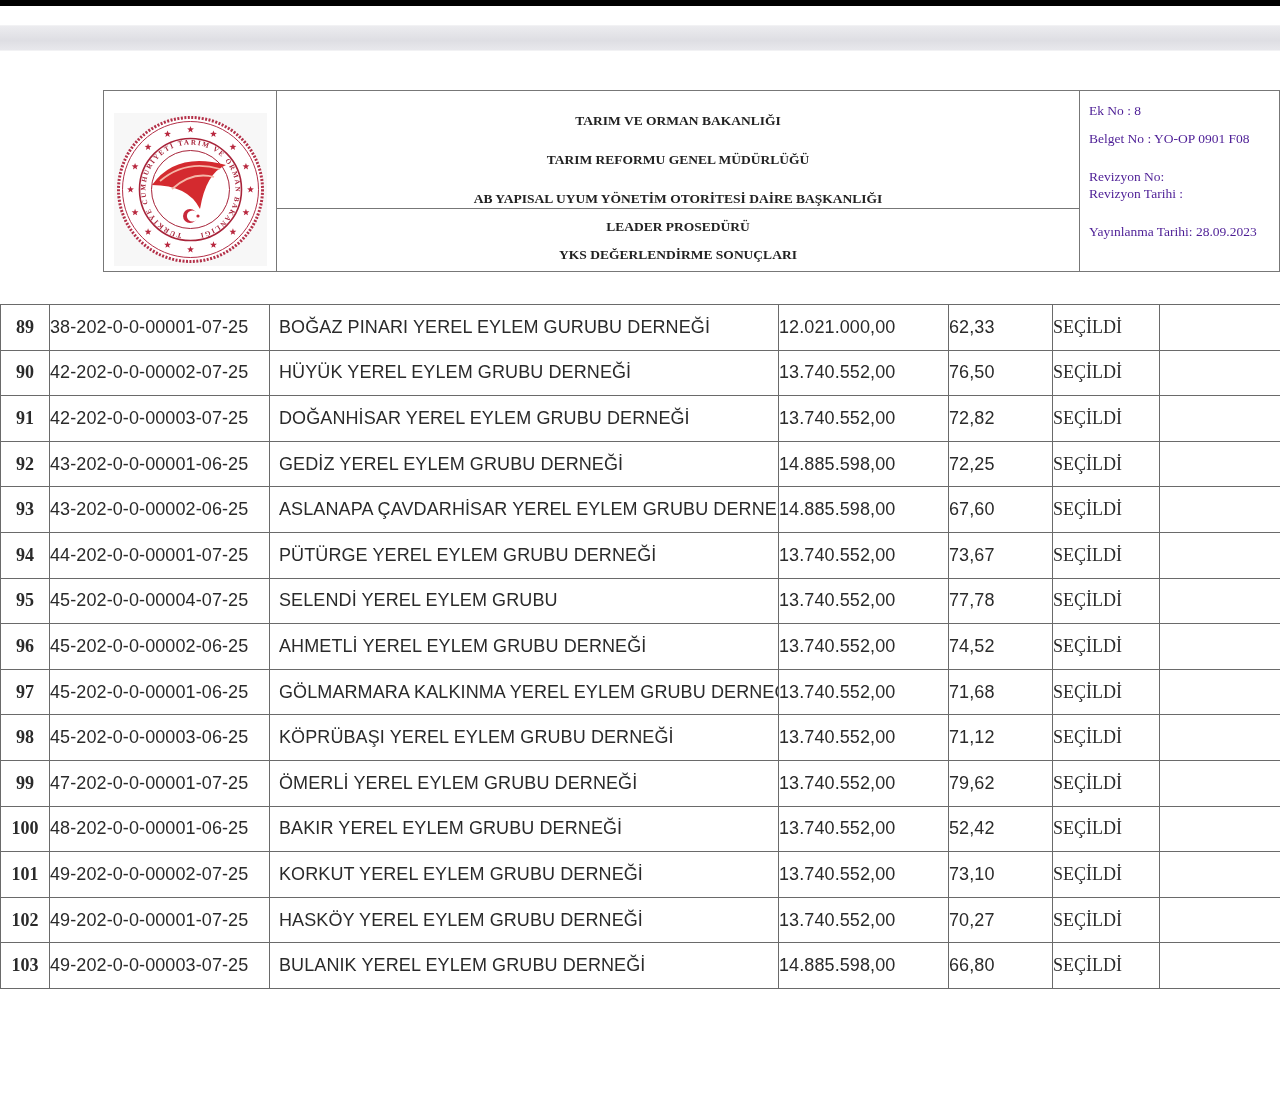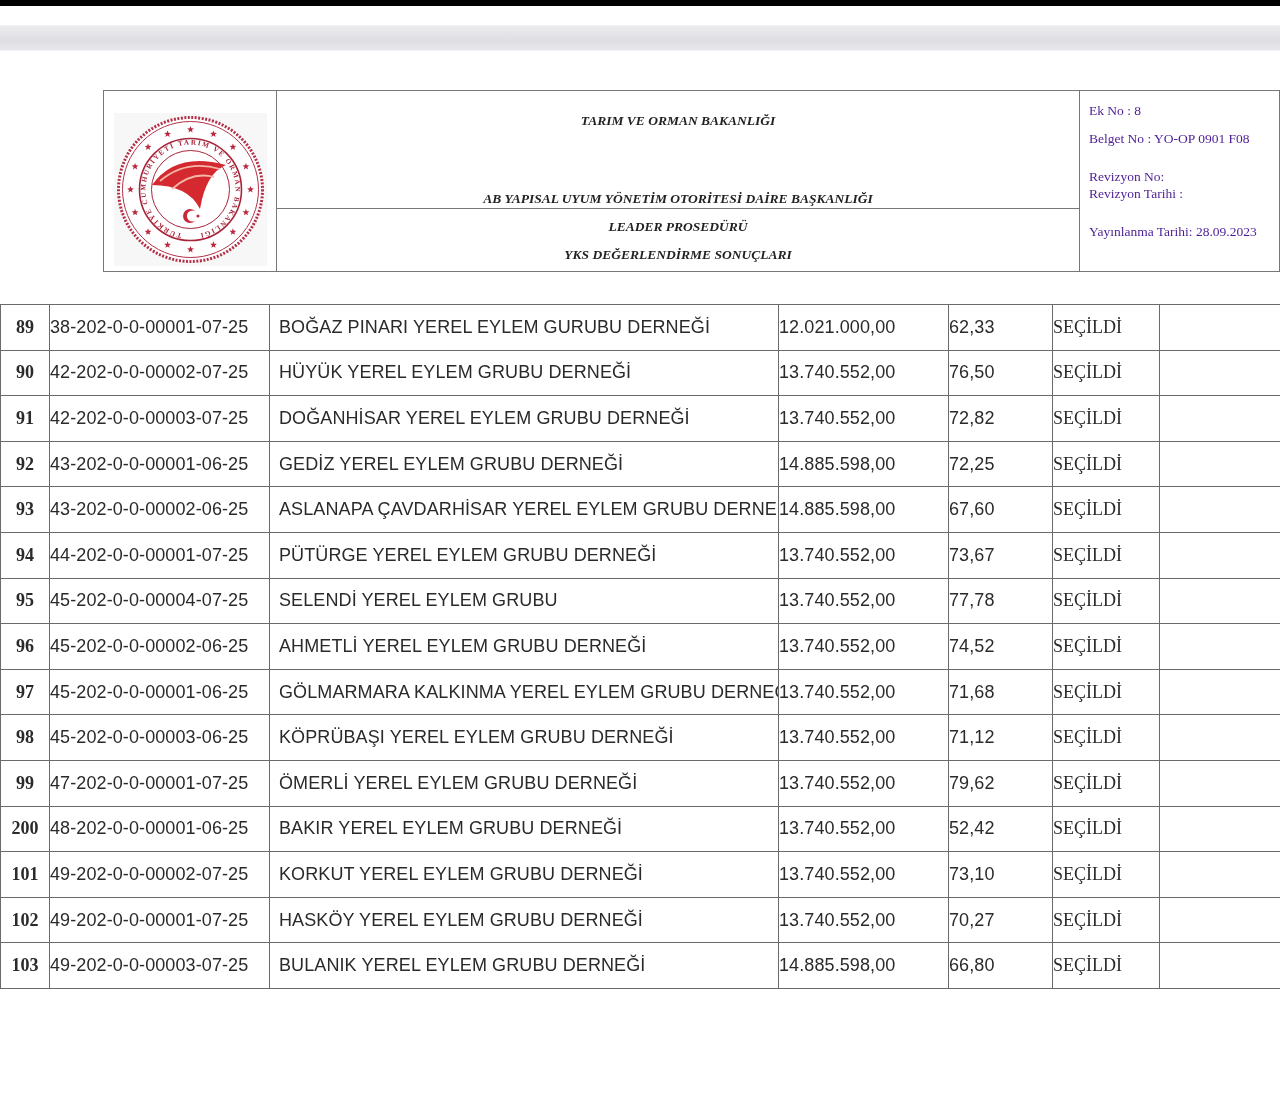--- a/index.html
+++ b/index.html
@@ -23,21 +23,21 @@
       border-right: 1.5px solid #777; box-sizing: border-box;
     }
     .logo-wrap { position: absolute; left: 10px; top: 22px; width: 153px; height: 153px; background: #f7f7f7; }
     .title-cell {
       position: absolute; left: 173px; top: 0; width: 803px; height: 100%;
       border-right: 1.5px solid #777; box-sizing: border-box;
     }
     .title-divider { position: absolute; left: 0; right: 0; top: 117px; border-top: 1.5px solid #777; }
     .title-line {
       position: absolute; left: 0; right: 0; text-align: center;
-      font-family: "Liberation Serif", serif; font-weight: bold; font-size: 13.5px; color: #222; font-style: italic;
+      font-family: "Liberation Serif", serif; font-weight: bold; font-size: 13.5px; color: #222;
     }
     .meta-cell { position: absolute; left: 976px; top: 0; right: 0; height: 100%; }
     .meta-line {
       position: absolute; left: 9px; font-family: "Liberation Serif", serif; font-size: 13.5px; color: #4c1d95; white-space: nowrap;
     }
     
     .data-table {
       position: absolute; left: 0; top: 304px; width: 1282px;
       border-collapse: collapse; table-layout: fixed;
     }
@@ -102,20 +102,21 @@
 
         <circle cx="76" cy="103" r="7" fill="#c8283a"></circle>
         <circle cx="78.5" cy="103" r="5.6" fill="#fff"></circle>
         <circle cx="84" cy="103" r="1.6" fill="#c8283a"></circle>
       </svg>
     </div>
   </div>
 
   <div class="title-cell">
     <div class="title-line" style="top:22px;">TARIM VE ORMAN BAKANLIĞI</div>
+    <div class="title-line" style="top:61px;">TARIM REFORMU GENEL MÜDÜRLÜĞÜ</div>
     <div class="title-line" style="top:100px;">AB YAPISAL UYUM YÖNETİM OTORİTESİ DAİRE BAŞKANLIĞI</div>
     <div class="title-divider"></div>
     <div class="title-line" style="top:128px;text-align:center;">LEADER PROSEDÜRÜ</div>
     <div class="title-line" style="top:156px;">YKS DEĞERLENDİRME SONUÇLARI</div>
   </div>
 
   <div class="meta-cell">
     <div class="meta-line" style="top:12px;">Ek No : 8</div>
     <div class="meta-line" style="top:40px;">Belget No : YO-OP 0901 F08</div>
     <div class="meta-line" style="top:78px;">Revizyon No:</div>
@@ -219,21 +220,21 @@
       <tr>
         <td class="c-no"><span>99</span></td>
         <td class="c-code"><span>47-202-0-0-00001-07-25</span></td>
         <td class="c-name"><span>ÖMERLİ YEREL EYLEM GRUBU DERNEĞİ</span></td>
         <td class="c-amount"><span>13.740.552,00</span></td>
         <td class="c-score"><span>79,62</span></td>
         <td class="c-status"><span>SEÇİLDİ</span></td>
         <td class="c-empty"><span></span></td>
       </tr>
       <tr>
-        <td class="c-no"><span>200</span></td>
+        <td class="c-no"><span>100</span></td>
         <td class="c-code"><span>48-202-0-0-00001-06-25</span></td>
         <td class="c-name"><span>BAKIR YEREL EYLEM GRUBU DERNEĞİ</span></td>
         <td class="c-amount"><span>13.740.552,00</span></td>
         <td class="c-score"><span>52,42</span></td>
         <td class="c-status"><span>SEÇİLDİ</span></td>
         <td class="c-empty"><span></span></td>
       </tr>
       <tr>
         <td class="c-no"><span>101</span></td>
         <td class="c-code"><span>49-202-0-0-00002-07-25</span></td>

